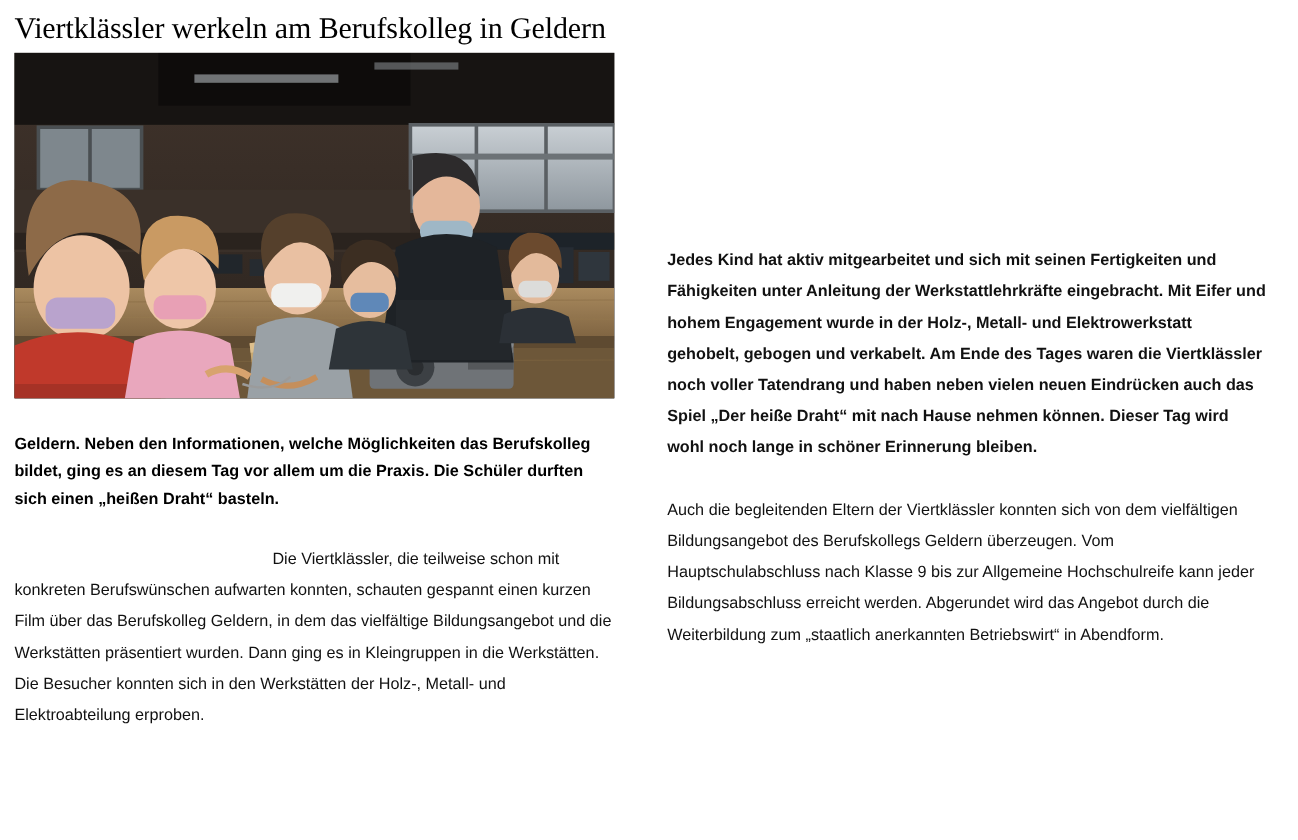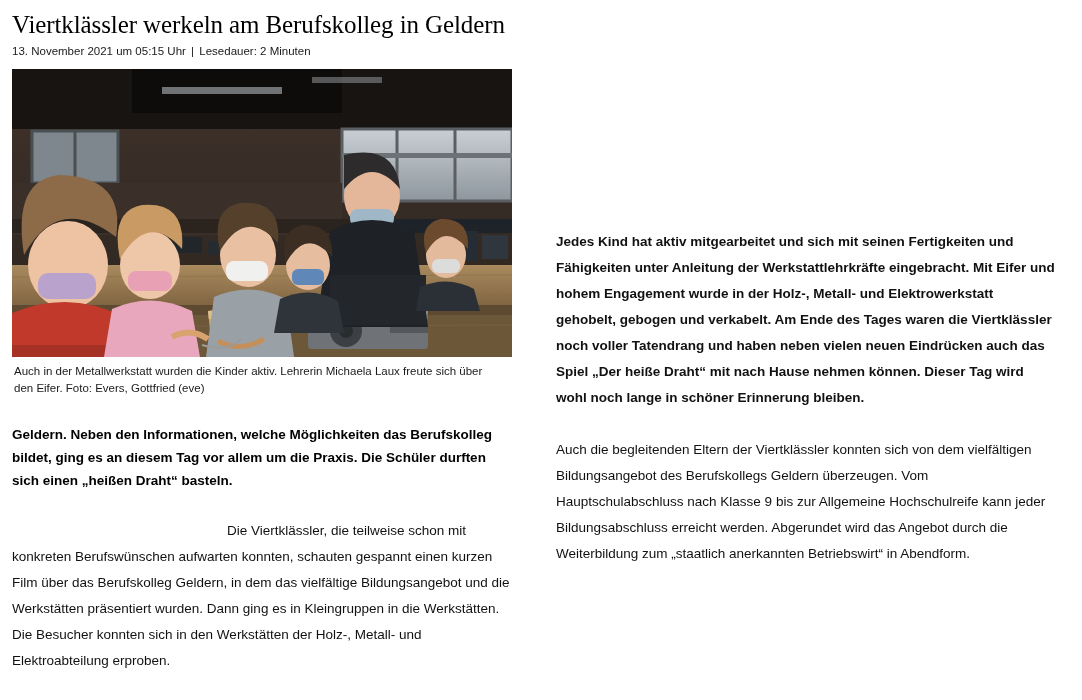--- a/index.html
+++ b/index.html
@@ -108,25 +108,20 @@
     padding-top: 160px;
   }
 </style>
 </head>
 <body>
 
 <div class="page">
 
   <h1 class="headline">Viertklässler werkeln am Berufskolleg in Geldern</h1>
 
-  <div class="meta">
-    <span>13. November 2021 um 05:15 Uhr</span>
-    <span class="sep">|</span>
-    <span>Lesedauer: 2 Minuten</span>
-  </div>
 
   <div class="columns">
 
     <div class="col">
 
       <figure>
         <div class="photo">
           <svg width="500" height="288" viewBox="0 0 500 288" xmlns="http://www.w3.org/2000/svg">
             <defs>
               <linearGradient id="wallG" x1="0" y1="0" x2="0" y2="1">
@@ -231,21 +226,20 @@
               <path d="M414 184 q18 -32 42 -4 q2 -32 -28 -30 q-22 6 -14 34 z" fill="#6b4a2e"></path>
               <rect x="420" y="190" width="28" height="14" rx="6" fill="#dcdcda"></rect>
               <path d="M408 218 q28 -12 54 2 l6 22 h-64 z" fill="#2b3036"></path>
             </g>
 
             <path d="M160 268 q18 -10 36 2" stroke="#d8a36e" stroke-width="6" fill="none"></path>
             <path d="M206 272 q22 12 46 -2" stroke="#c58f5c" stroke-width="5" fill="none"></path>
             <path d="M190 276 q24 8 40 -6" stroke="#9b9b9b" stroke-width="2" fill="none"></path>
           </svg>
         </div>
-        <figcaption>Auch in der Metallwerkstatt wurden die Kinder aktiv. Lehrerin Michaela Laux freute sich über den Eifer. Foto: Evers, Gottfried (eve)</figcaption>
       </figure>
 
       <p class="lead">Geldern.  Neben den Informationen, welche Möglichkeiten das Berufskolleg bildet, ging es an diesem Tag vor allem um die Praxis. Die Schüler durften sich einen „heißen Draht“ basteln.</p>
 
 
       <p class="body-text indent">Die Viertklässler, die teilweise schon mit konkreten Berufswünschen aufwarten konnten, schauten gespannt einen kurzen Film über das Berufskolleg Geldern, in dem das vielfältige Bildungsangebot und die Werkstätten präsentiert wurden. Dann ging es in Kleingruppen in die Werkstätten. Die Besucher konnten sich in den Werkstätten der Holz-, Metall- und Elektroabteilung erproben.</p>
 
     </div>
 
     <div class="col right-col">

